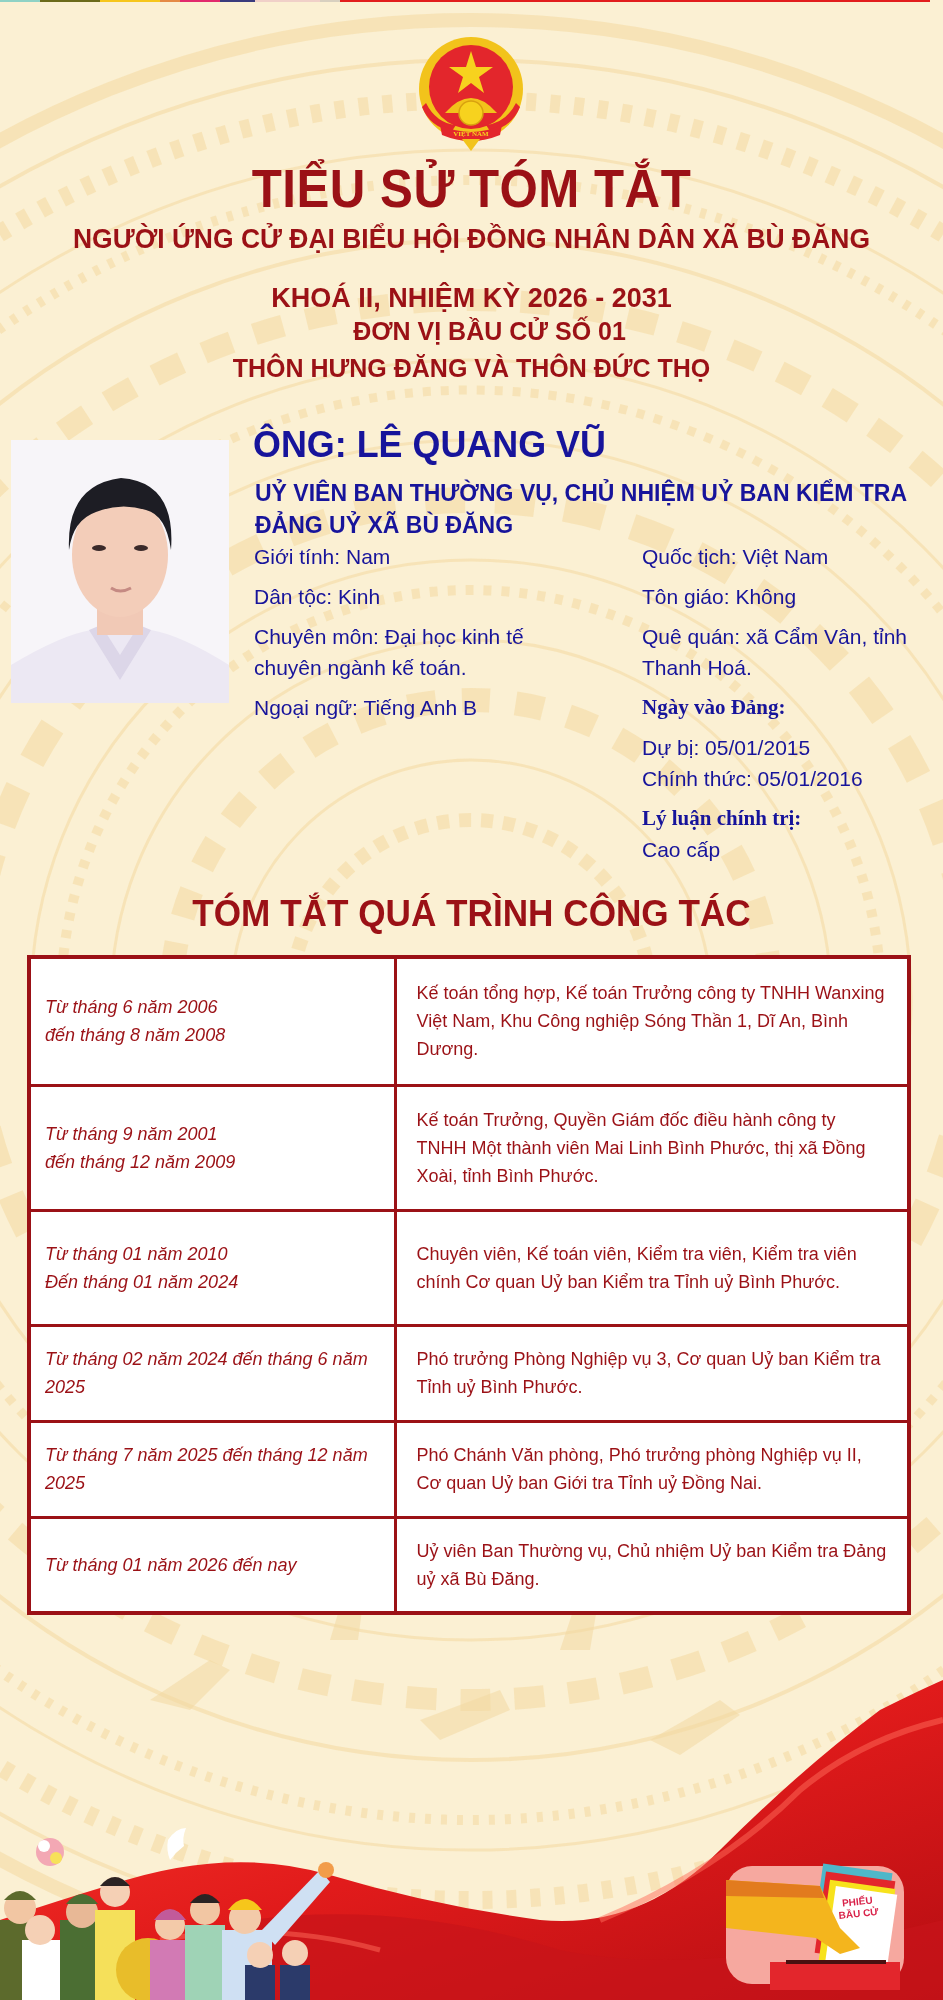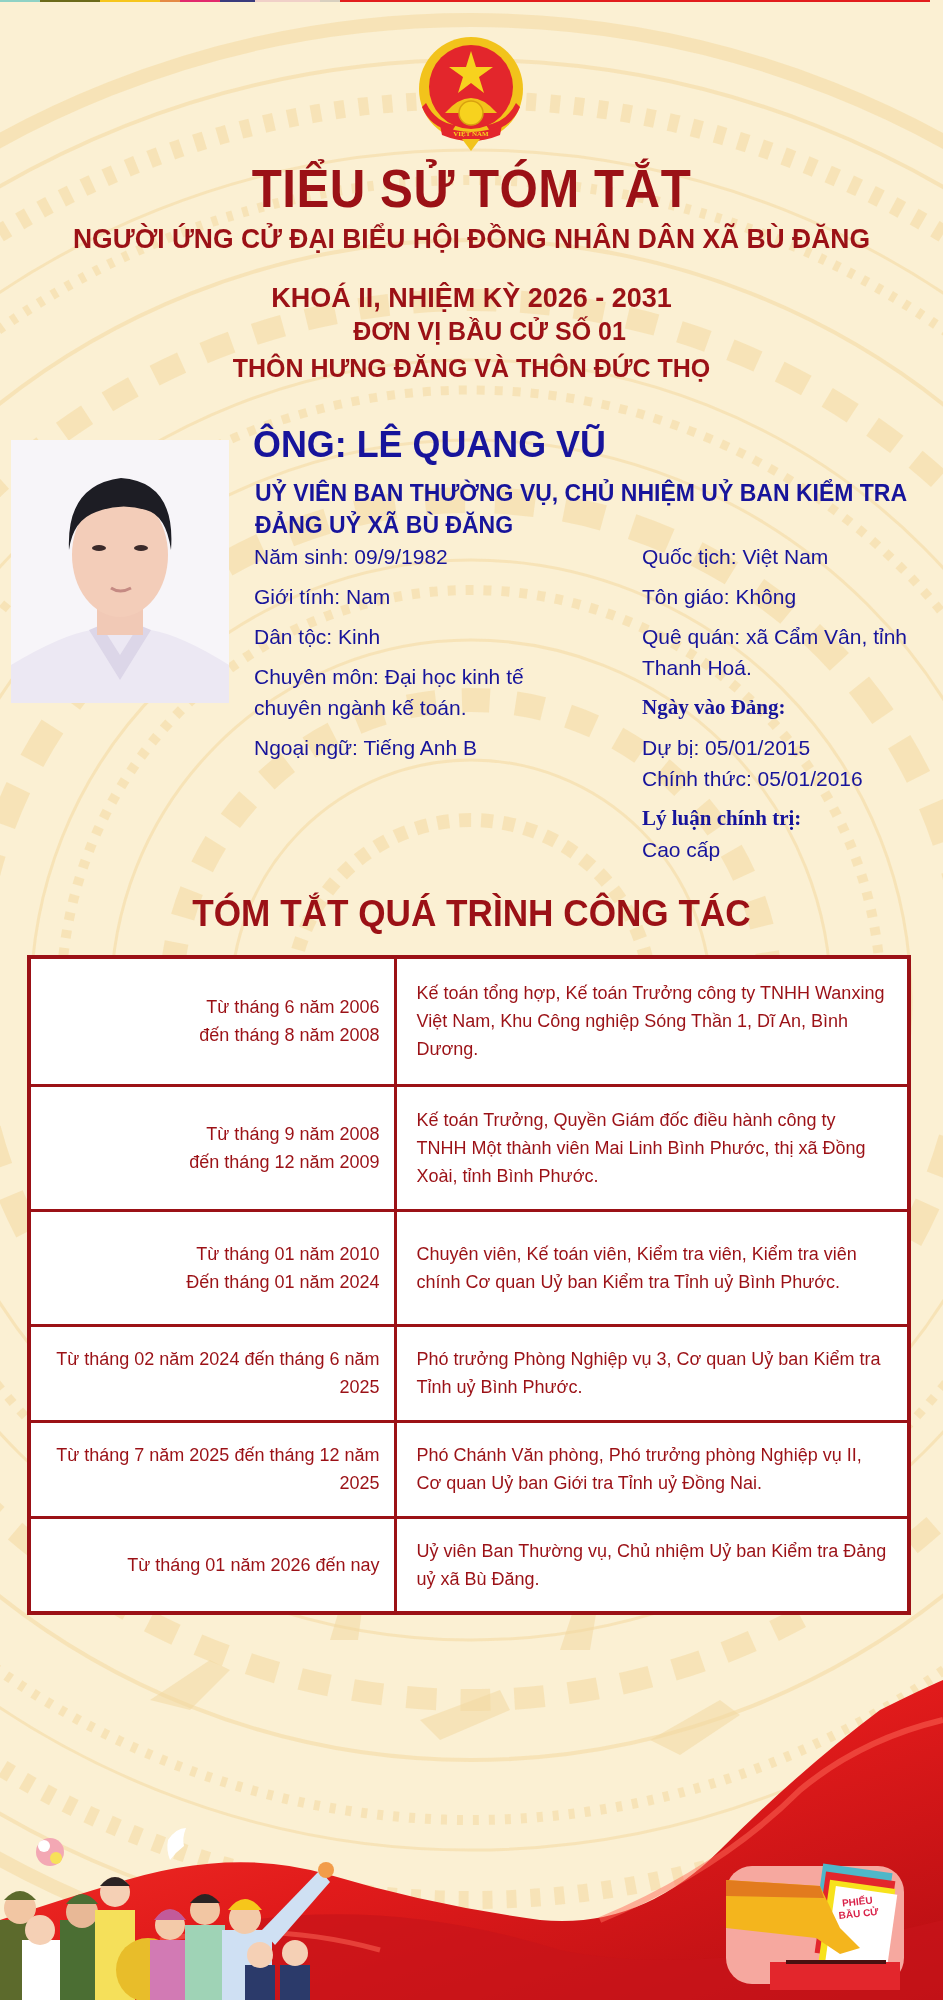--- a/index.html
+++ b/index.html
@@ -71,21 +71,21 @@
     }
     .history-table {
       position: absolute; left: 27px; top: 955px; width: 884px; z-index: 3;
       border-collapse: collapse; background: #ffffff;
       border: 4px solid #9b1116;
     }
     .history-table td {
       border: 3px solid #9b1116; color: #9b1116; font-size: 18px; line-height: 28px;
       vertical-align: middle;
     }
-    .history-table td.period { width: 366px; text-align: right; padding: 0 14px; }
+    .history-table td.period { width: 366px; text-align: left; padding: 0 14px; font-style: italic; }
     .history-table td.role { padding: 0 18px 0 20px; }
 
     
     .bottom-art { position: absolute; left: 0; top: 1620px; width: 943px; height: 380px; z-index: 2; }
     .ballot-icon { position: absolute; left: 720px; top: 1858px; width: 190px; height: 140px; z-index: 4; }
     .ballot-text {
       position: absolute; left: 838px; top: 1896px; width: 40px; z-index: 5;
       color: #d9234a; font-size: 10px; font-weight: bold; text-align: center; line-height: 12px;
       transform: rotate(-6deg);
     }
@@ -154,21 +154,20 @@
     <ellipse cx="88" cy="108" rx="7" ry="3" fill="#3a2a2a"></ellipse>
     <ellipse cx="130" cy="108" rx="7" ry="3" fill="#3a2a2a"></ellipse>
     <path d="M100 148 Q109 154 120 148" stroke="#c58a83" stroke-width="3" fill="none"></path>
   </svg>
 </div>
 
 <div class="candidate-name">ÔNG: LÊ QUANG VŨ</div>
 <div class="candidate-position">UỶ VIÊN BAN THƯỜNG VỤ, CHỦ NHIỆM UỶ BAN KIỂM TRA ĐẢNG UỶ XÃ BÙ ĐĂNG</div>
 
 <div class="info-col info-left">
-  <div class="info-item">Năm sinh: 09/9/1982</div>
   <div class="info-item">Giới tính: Nam</div>
   <div class="info-item">Dân tộc: Kinh</div>
   <div class="info-item">Chuyên môn: Đại học kinh tế chuyên ngành kế toán.</div>
   <div class="info-item">Ngoại ngữ: Tiếng Anh B</div>
 </div>
 
 <div class="info-col info-right">
   <div class="info-item">Quốc tịch: Việt Nam</div>
   <div class="info-item">Tôn giáo: Không</div>
   <div class="info-item">Quê quán: xã Cẩm Vân, tỉnh Thanh Hoá.</div>
@@ -182,21 +181,21 @@
 <div class="section-title">TÓM TẮT QUÁ TRÌNH CÔNG TÁC</div>
 
 <table class="history-table">
   <tbody>
       <tr style="height:128px">
     <td class="period"><span style="white-space:pre-line">Từ tháng 6 năm 2006
 đến tháng 8 năm 2008</span></td>
     <td class="role"><span>Kế toán tổng hợp, Kế toán Trưởng công ty TNHH Wanxing Việt Nam, Khu Công nghiệp Sóng Thần 1, Dĩ An, Bình Dương.</span></td>
   </tr>
   <tr style="height:125px">
-    <td class="period"><span style="white-space:pre-line">Từ tháng 9 năm 2008
+    <td class="period"><span style="white-space:pre-line">Từ tháng 9 năm 2001
 đến tháng 12 năm 2009</span></td>
     <td class="role"><span>Kế toán Trưởng, Quyền Giám đốc điều hành công ty TNHH Một thành viên Mai Linh Bình Phước, thị xã Đồng Xoài, tỉnh Bình Phước.</span></td>
   </tr>
   <tr style="height:115px">
     <td class="period"><span style="white-space:pre-line">Từ tháng 01 năm 2010
 Đến tháng 01 năm 2024</span></td>
     <td class="role"><span>Chuyên viên, Kế toán viên, Kiểm tra viên, Kiểm tra viên chính Cơ quan Uỷ ban Kiểm tra Tỉnh uỷ Bình Phước.</span></td>
   </tr>
   <tr style="height:96px">
     <td class="period"><span>Từ tháng 02 năm 2024 đến tháng 6 năm 2025</span></td>

